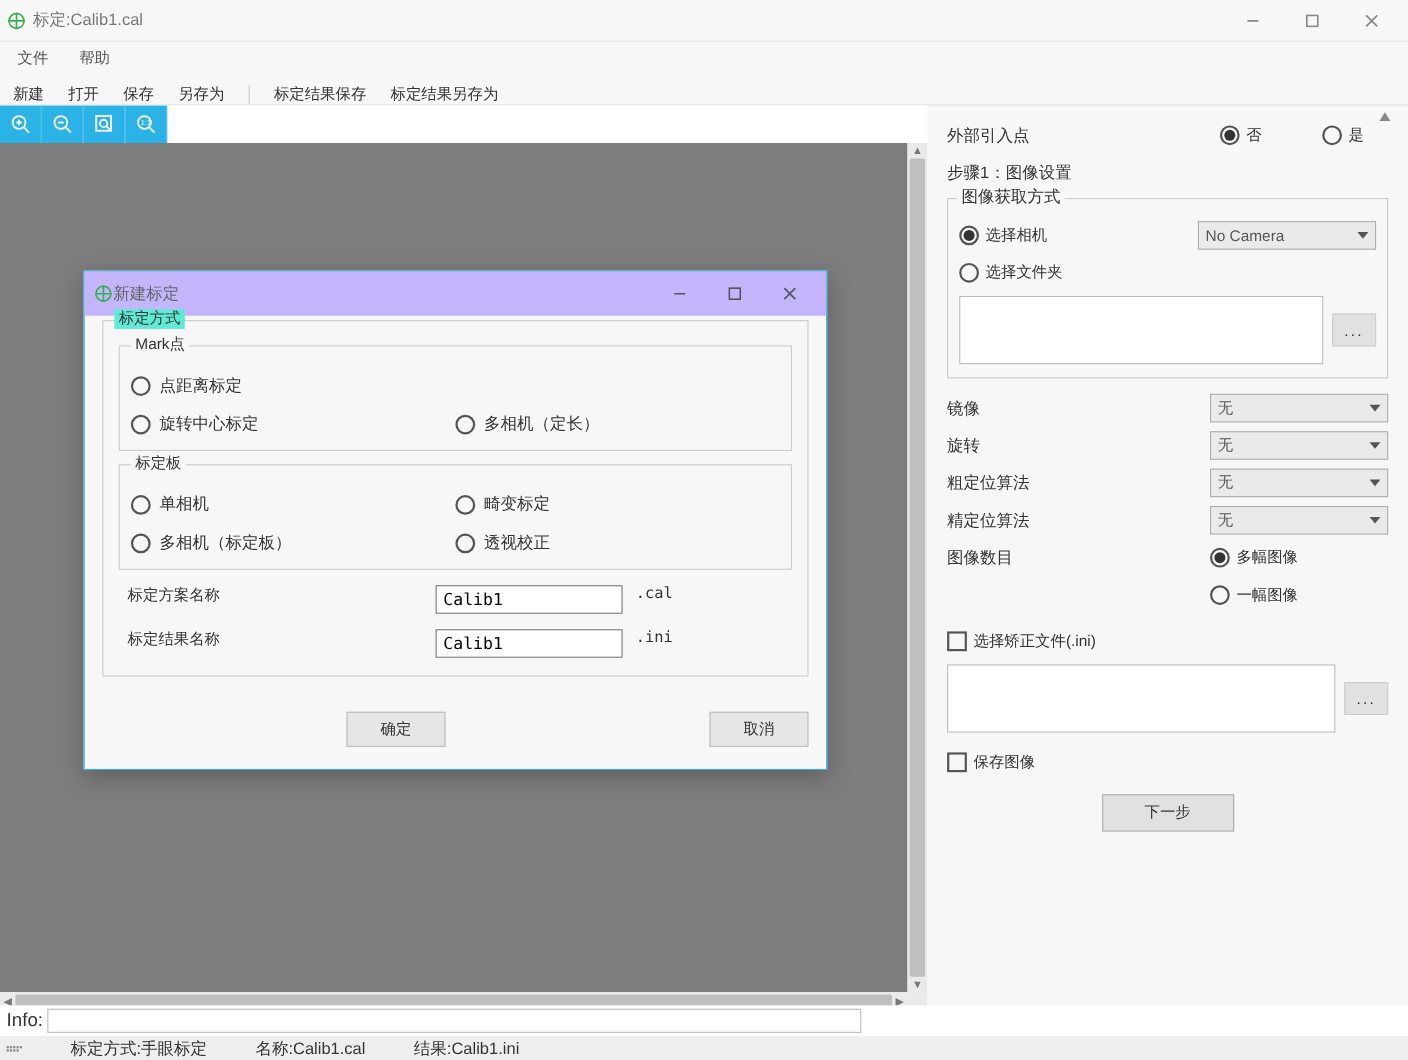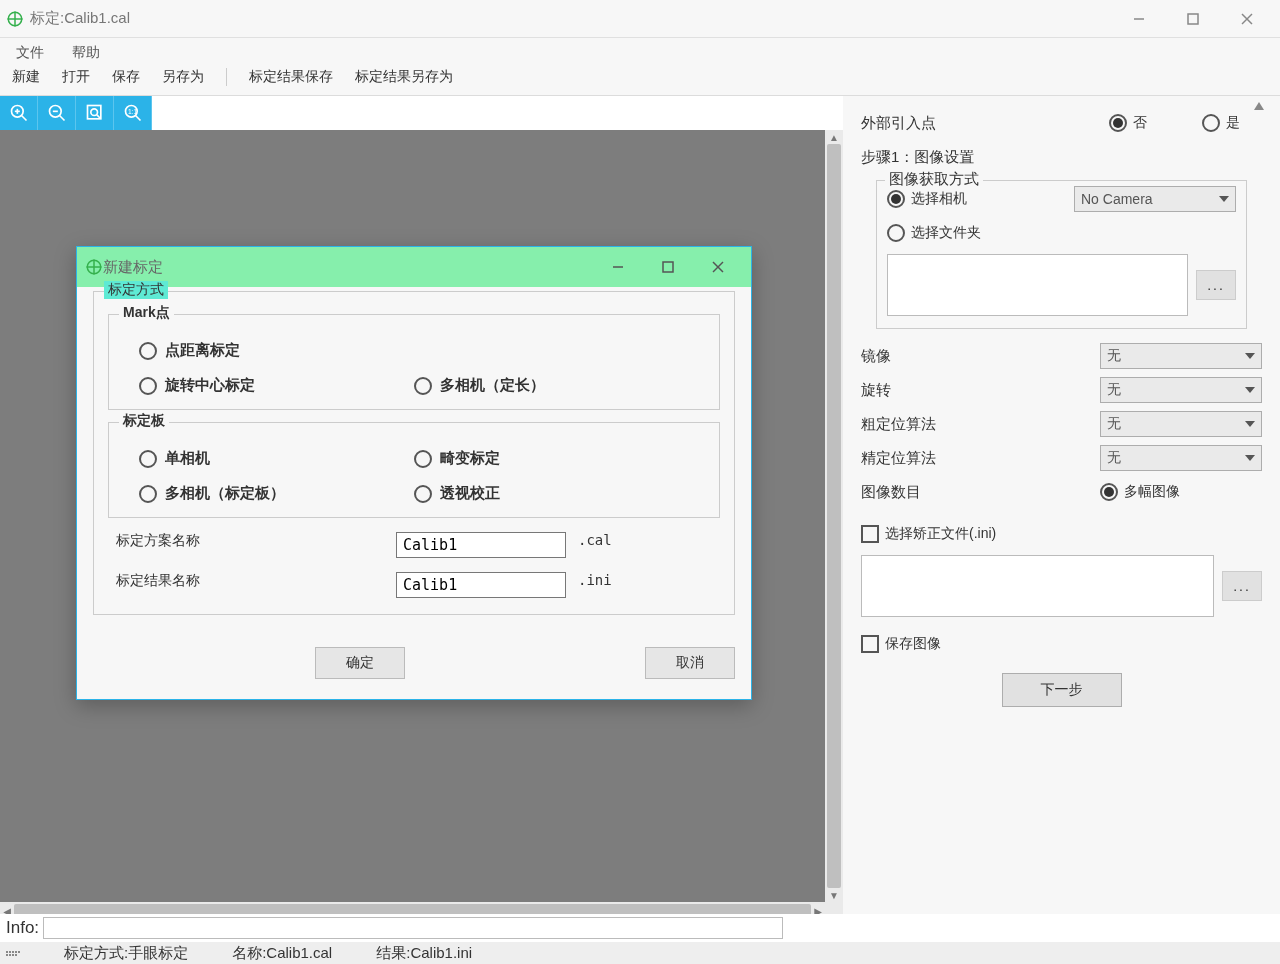--- a/index.html
+++ b/index.html
@@ -9,21 +9,21 @@
 .titlebar { height: 38px; display: flex; align-items: center; padding: 0 6px; background: #f7f7f7; border-bottom: 1px solid #e0e0e0; }
 .titlebar .ticon { width: 18px; height: 18px; margin-right: 6px; }
 .titlebar .ttext { font-size: 15px; color: #777; flex: 1; }
 .winbtn { width: 54px; height: 38px; display: flex; align-items: center; justify-content: center; color: #888; }
 
 
 .menubar { height: 30px; display: flex; align-items: center; padding: 0 10px; gap: 16px; background: #f7f7f7; color: #555; }
 .menubar span { padding: 4px 6px; }
 
 
-.toolbar { height: 28px; display: flex; align-items: flex-start; gap: 22px; padding: 0 12px; background: #f7f7f7; border-bottom: 1px solid #dcdcdc; }
+.toolbar { height: 28px; display: flex; align-items: flex-end; gap: 22px; padding: 0 12px; background: #f7f7f7; border-bottom: 1px solid #dcdcdc; }
 .toolbar .sep { width: 1px; height: 18px; background: #ccc; }
 
 
 .main { display: flex; height: 824px; }
 .left { flex: 1; display: flex; flex-direction: column; background: #fff; position: relative; }
 .zoombar { height: 34px; display: flex; align-items: stretch; background: #fff; }
 .zbtn { width: 38px; height: 34px; background: #2bb3e8; border-right: 1px solid #5cc5ee; display: flex; align-items: center; justify-content: center; color: #fff; }
 .canvas-wrap { flex: 1; position: relative; overflow: hidden; }
 .canvas { position: absolute; left: 0; top: 0; right: 18px; bottom: 18px; background: #7d7d7d; }
 .vscroll { position: absolute; right: 0; top: 0; bottom: 18px; width: 18px; background: #eaeaea; }
@@ -35,45 +35,45 @@
 .corner { position:absolute; right:0; bottom:0; width:18px; height:18px; background:#eaeaea;}
 
 
 .right { width: 437px; background: #f7f7f7; padding: 10px 18px 10px 18px; }
 .rrow { display: flex; align-items: center; min-height: 34px; gap: 8px; }
 .rlabel { flex: 1; font-size: 15px; }
 .radio, .check { width: 18px; height: 18px; border: 2px solid #555; display: inline-block; vertical-align: middle; position: relative; flex-shrink: 0; }
 .radio { border-radius: 50%; }
 .radio.checked::after { content: ""; position: absolute; left: 2px; top: 2px; right: 2px; bottom: 2px; background: #333; border-radius: 50%; }
 .ropt { display: flex; align-items: center; gap: 6px; }
-.fieldset { border: 1px solid #ccc; margin: 6px 15px 10px; padding: 1px 10px 12px; position: relative; }
+.fieldset { border: 1px solid #ccc; margin: 6px 0 10px; padding: 16px 10px 12px; position: relative; }
 .fieldset>.legend { position: absolute; top: -11px; left: 8px; background: #f7f7f7; padding: 0 4px; font-size: 15px; }
 .combo { height: 26px; width: 162px; border: 1px solid #adadad; background: #eaeaea; display: flex; align-items: center; padding: 0 6px; font-size: 14px; color:#555; position:relative; font-family: monospace;}
 .combo .darr { position:absolute; right:6px; top:50%; transform:translateY(-50%); border-left:5px solid transparent;border-right:5px solid transparent;border-top:6px solid #555;}
 .tbox { border: 1px solid #bbb; background: #fff; }
 .browse { width: 40px; height: 30px; background: #e1e1e1; border: 1px solid #ccc; display:flex;align-items:center;justify-content:center;letter-spacing:2px;}
 .stepBtn { width: 120px; height: 34px; background: #e1e1e1; border: 1px solid #adadad; margin: 12px auto 0; display:flex;align-items:center;justify-content:center;}
 
 
 .info-wrapper { position:absolute; left:0; right:0; bottom:22px; background:#fff; display:flex; align-items:center; padding: 0 6px; height:28px; }
 .info-wrapper .lbl { font-size:17px; margin-right:4px; font-family: Arial; }
 .info-box { flex:0 0 740px; height:22px; border:1px solid #bbb; background:#fff; }
 .statusbar { position:absolute; left:0; right:0; bottom:0; height:22px; background:#eee; display:flex; align-items:center; padding:0 6px; gap:44px; font-size:15px; color:#333;}
 .statusbar .grip { width:14px; display:flex; flex-wrap:wrap; gap:1px;}
 .statusbar .grip i{width:2px;height:2px;background:#888;}
 
 
 .dialog { position: absolute; left: 76px; top: 246px; width: 676px; background: #f7f7f7; border: 1px solid #2bb3e8; box-shadow: 0 6px 20px rgba(0,0,0,.25); }
-.dtitlebar { height: 40px; display: flex; align-items: center; padding: 0 8px; background: #86efac; }
+.dtitlebar { height: 40px; display: flex; align-items: center; padding: 0 8px; background: #c4b5fd; }
 .dtitlebar .ttext { font-size:15px; color:#666; flex:1; }
 .dlgbtn { width: 50px; height: 40px; display:flex; align-items:center; justify-content:center; color:#555; }
 .dbody { padding: 4px 16px 18px; }
 .dfieldset { border: 1px solid #ccc; padding: 10px 14px 16px; position: relative; margin-bottom: 14px;}
 .dfieldset>.legend { position:absolute; top:-11px; left:10px; background:#5eead4; padding:0 4px; }
-.inner-fieldset { border:1px solid #ccc; margin:12px 0 0; padding:10px 30px 14px; position:relative;font-weight:bold;}
+.inner-fieldset { border:1px solid #ccc; margin:12px 0 0; padding:10px 10px 14px; position:relative;}
 .inner-fieldset>.legend{ position:absolute; top:-11px; left:10px; background:#f7f7f7; padding:0 4px;}
 .radiorow { display:flex; align-items:center; margin-top:16px;}
 .radiorow .col { flex:1; display:flex; align-items:center; gap:8px; font-size:15px;}
 .formrow { display:flex; align-items:flex-start; margin-top:14px; padding-left:8px;}
 .formrow .flabel { width: 280px; }
 .inp { width: 170px; height:26px; border:1px solid #777; padding:0 6px; font-family: monospace; font-size:15px;}
 .ext { margin-left:12px; font-family: monospace;}
 .btnrow { display:flex; gap: 240px; justify-content:flex-end; padding:18px 0 2px;}
 .btn { width: 90px; height:32px; background:#e6e6e6; border:1px solid #bbb; display:flex;align-items:center;justify-content:center;}
 </style>
@@ -242,20 +242,27 @@
         </div>
       </div>
 
     <div class="rrow">
       <span class="rlabel">图像数目</span>
       <div class="ropt" style="width:162px">
           <span class="radio checked"></span>
           <span>多幅图像</span>
         </div>
     </div>
+    <div class="rrow">
+      <span class="rlabel"></span>
+      <div class="ropt" style="width:162px">
+          <span class="radio"></span>
+          <span>一幅图像</span>
+        </div>
+    </div>
 
     <div class="rrow" style="margin-top:8px">
       <div class="ropt">
           <span class="check"></span>
           <span>选择矫正文件(.ini)</span>
         </div>
     </div>
     <div class="rrow" style="align-items:stretch;gap:8px;margin-top:4px">
       <div class="tbox" style="flex:1;height:62px"></div>
       <div class="browse" style="align-self:center">...</div>

